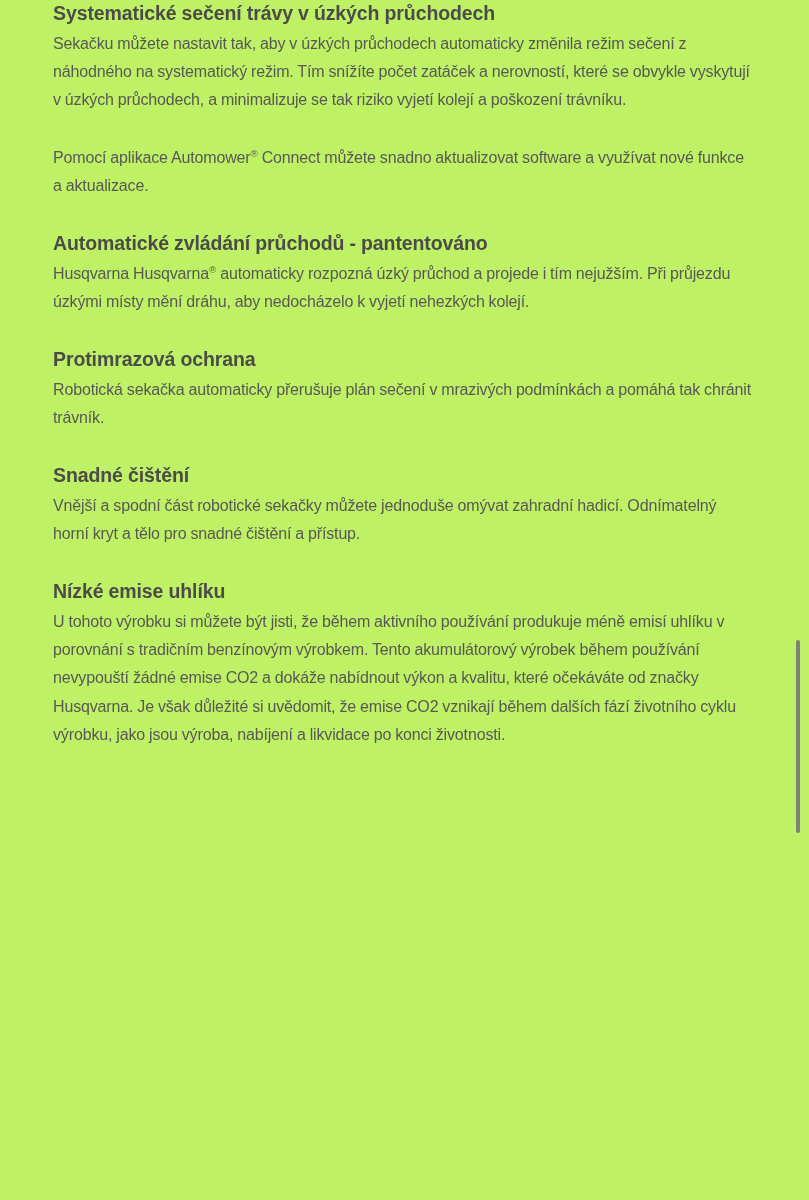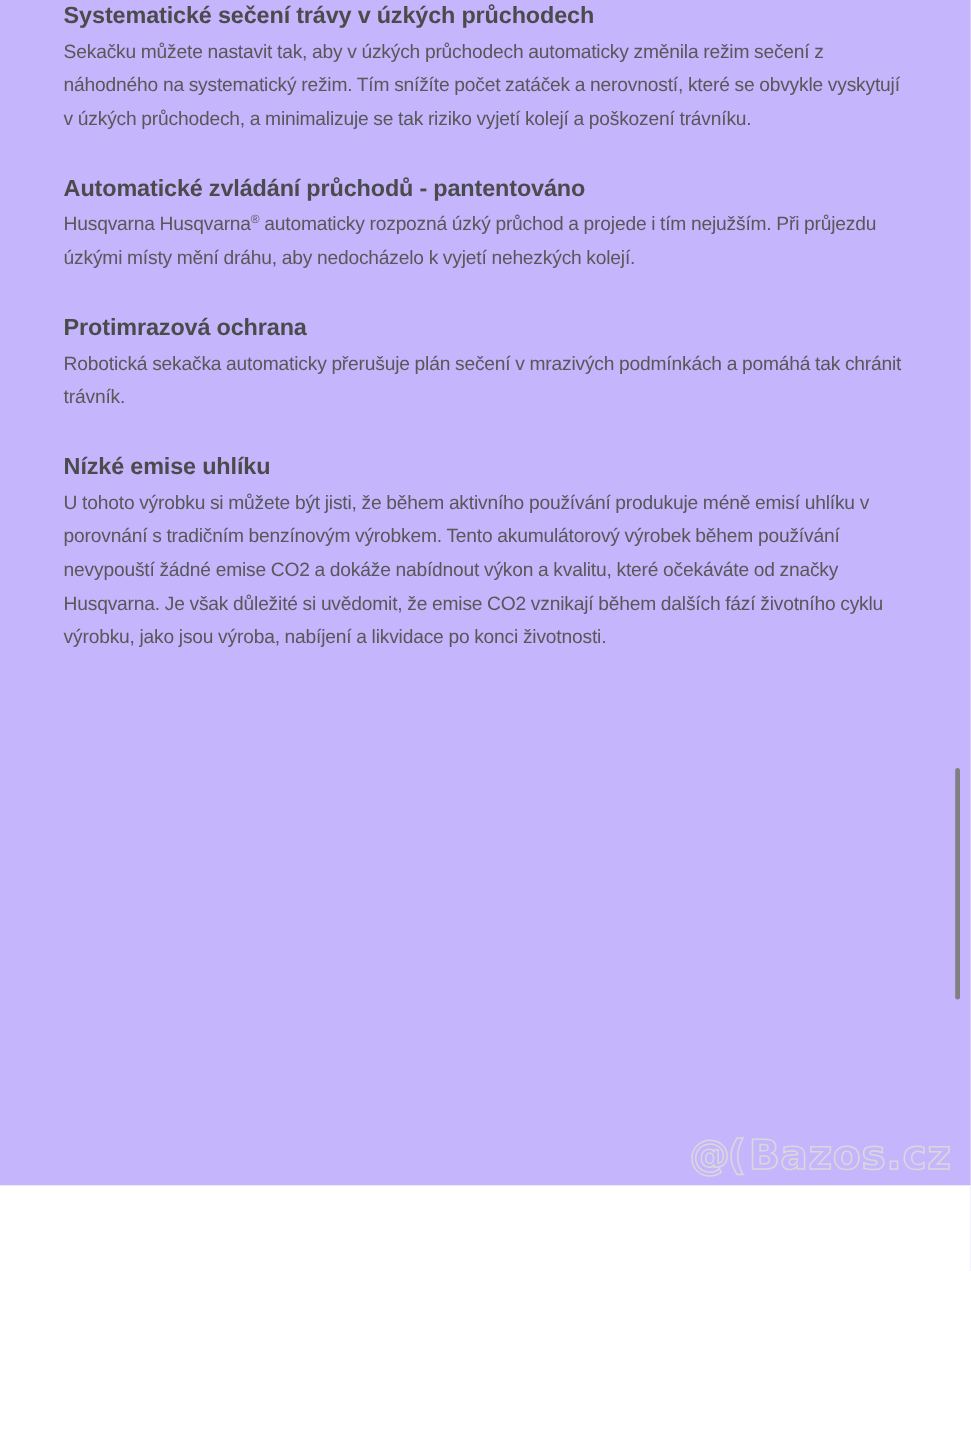--- a/index.html
+++ b/index.html
@@ -9,22 +9,22 @@
     background: #ffffff;
   }
 
   body {
     font-family: "Liberation Sans", "DejaVu Sans", sans-serif;
   }
 
   #page {
     position: relative;
     width: 809px;
-    height: 988px;
-    background: #c4b5fd;
+    height: 1200px;
+    background: #bef264;
     overflow: hidden;
     box-sizing: border-box;
   }
 
   #article {
     position: absolute;
     left: 53px;
     top: 0px;
     width: 700px;
     box-sizing: border-box;
@@ -113,38 +113,42 @@
 <div id="page">
 
   <div id="article">
 
     <div class="section">
       <h2 class="section-heading">Systematické sečení trávy v úzkých průchodech</h2>
       <p class="section-body">Sekačku můžete nastavit tak, aby v úzkých průchodech automaticky změnila režim sečení z náhodného na systematický režim. Tím snížíte počet zatáček a nerovností, které se obvykle vyskytují v úzkých průchodech, a minimalizuje se tak riziko vyjetí kolejí a poškození trávníku.</p>
     </div>
 
     <div class="section">
+      <p class="section-body"><span>Pomocí aplikace Automower</span><sup>®</sup><span> Connect můžete snadno aktualizovat software a využívat nové funkce a aktualizace.</span></p>
     </div>
 
     <div class="section">
       <h2 class="section-heading">Automatické zvládání průchodů - pantentováno</h2>
       <p class="section-body"><span>Husqvarna Husqvarna</span><sup>®</sup><span> automaticky rozpozná úzký průchod a projede i tím nejužším. Při průjezdu úzkými místy mění dráhu, aby nedocházelo k vyjetí nehezkých kolejí.</span></p>
     </div>
 
     <div class="section">
       <h2 class="section-heading">Protimrazová ochrana</h2>
       <p class="section-body">Robotická sekačka automaticky přerušuje plán sečení v mrazivých podmínkách a pomáhá tak chránit trávník.</p>
     </div>
 
+    <div class="section">
+      <h2 class="section-heading">Snadné čištění</h2>
+      <p class="section-body">Vnější a spodní část robotické sekačky můžete jednoduše omývat zahradní hadicí. Odnímatelný horní kryt a tělo pro snadné čištění a přístup.</p>
+    </div>
 
     <div class="section">
       <h2 class="section-heading">Nízké emise uhlíku</h2>
       <p class="section-body">U tohoto výrobku si můžete být jisti, že během aktivního používání produkuje méně emisí uhlíku v porovnání s tradičním benzínovým výrobkem. Tento akumulátorový výrobek během používání nevypouští žádné emise CO2 a dokáže nabídnout výkon a kvalitu, které očekáváte od značky Husqvarna. Je však důležité si uvědomit, že emise CO2 vznikají během dalších fází životního cyklu výrobku, jako jsou výroba, nabíjení a likvidace po konci životnosti.</p>
     </div>
 
   </div>
 
   <div id="scrollbar-track"></div>
   <div id="scrollbar-thumb"></div>
 
-  <div id="watermark"><span class="wm-at">@(</span><span>Bazos.cz</span></div>
 
 </div>
 
 </body></html>

